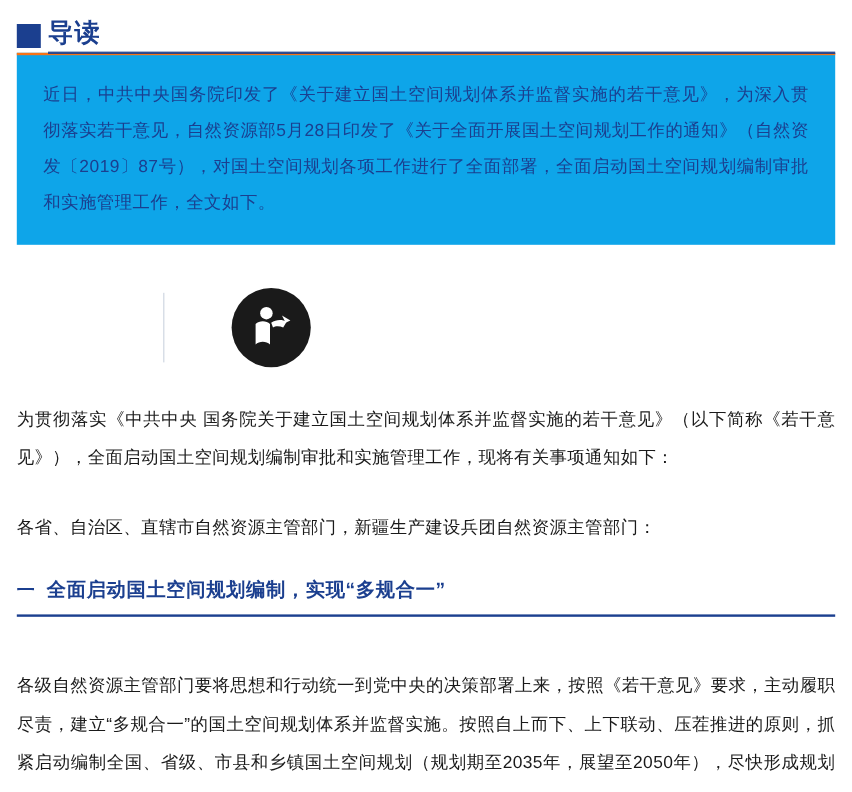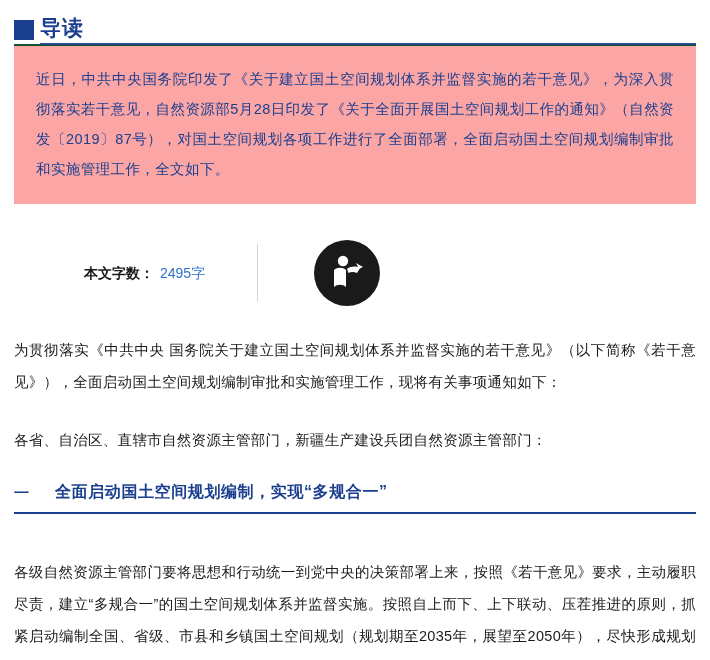--- a/index.html
+++ b/index.html
@@ -56,22 +56,22 @@
     position: absolute;
     left: 26px;
     right: 0;
     bottom: -1px;
     height: 2px;
     background: #1b3f8f;
     opacity: 0.9;
   }
   .intro-box {
     margin-top: 0;
-    background: #fca5a5;
-    border-top: 2px solid #14532d;
+    background: #0ea5e9;
+    border-top: 2px solid #f97316;
     padding: 18px 22px 20px 22px;
     font-size: 14.5px;
     line-height: 30px;
     color: #1b3f8f;
     text-align: justify;
     letter-spacing: 0.4px;
   }
 
   
   .meta-row {
@@ -133,43 +133,39 @@
     font-size: 15px;
     font-weight: bold;
     margin-right: 10px;
     line-height: 18px;
   }
   .sec-title {
     color: #1b3f8f;
     font-size: 16px;
     font-weight: bold;
     letter-spacing: 0.6px;
-    margin-left: 16px;
   }
   .section-gap { height: 42px; }
 </style>
 </head>
 <body>
 
 <div class="page">
 
   <div class="intro-wrap">
     <div class="intro-title-row">
       <div class="intro-bar"></div>
       <div class="intro-title">导读</div>
       <div class="intro-title-underline"></div>
     </div>
     <div class="intro-box">近日，中共中央国务院印发了《关于建立国土空间规划体系并监督实施的若干意见》，为深入贯彻落实若干意见，自然资源部5月28日印发了《关于全面开展国土空间规划工作的通知》（自然资发〔2019〕87号），对国土空间规划各项工作进行了全面部署，全面启动国土空间规划编制审批和实施管理工作，全文如下。</div>
   </div>
 
   <div class="meta-row">
     <div class="meta-texts">
-      <div class="meta-line">
-        <span class="meta-label">本文字数：</span><span class="meta-value">2495字</span>
-      </div>
     </div>
     <div class="meta-divider"></div>
     <div class="reader-icon">
       <svg width="48" height="48" viewBox="0 0 48 48" aria-hidden="true">
         <circle cx="20" cy="12" r="5.2" fill="#ffffff"></circle>
         <path d="M11 21 C14 18 20 18 23 21 L23 38 C20 35 14 35 11 38 Z" fill="#ffffff"></path>
         <path d="M24 20 C28 17 33 17 37 19 L34 24 C31 22.5 27.5 22.5 25.5 24 Z" fill="#ffffff"></path>
         <path d="M33 14 l7 4 -4 2 z" fill="#ffffff"></path>
       </svg>
     </div>

